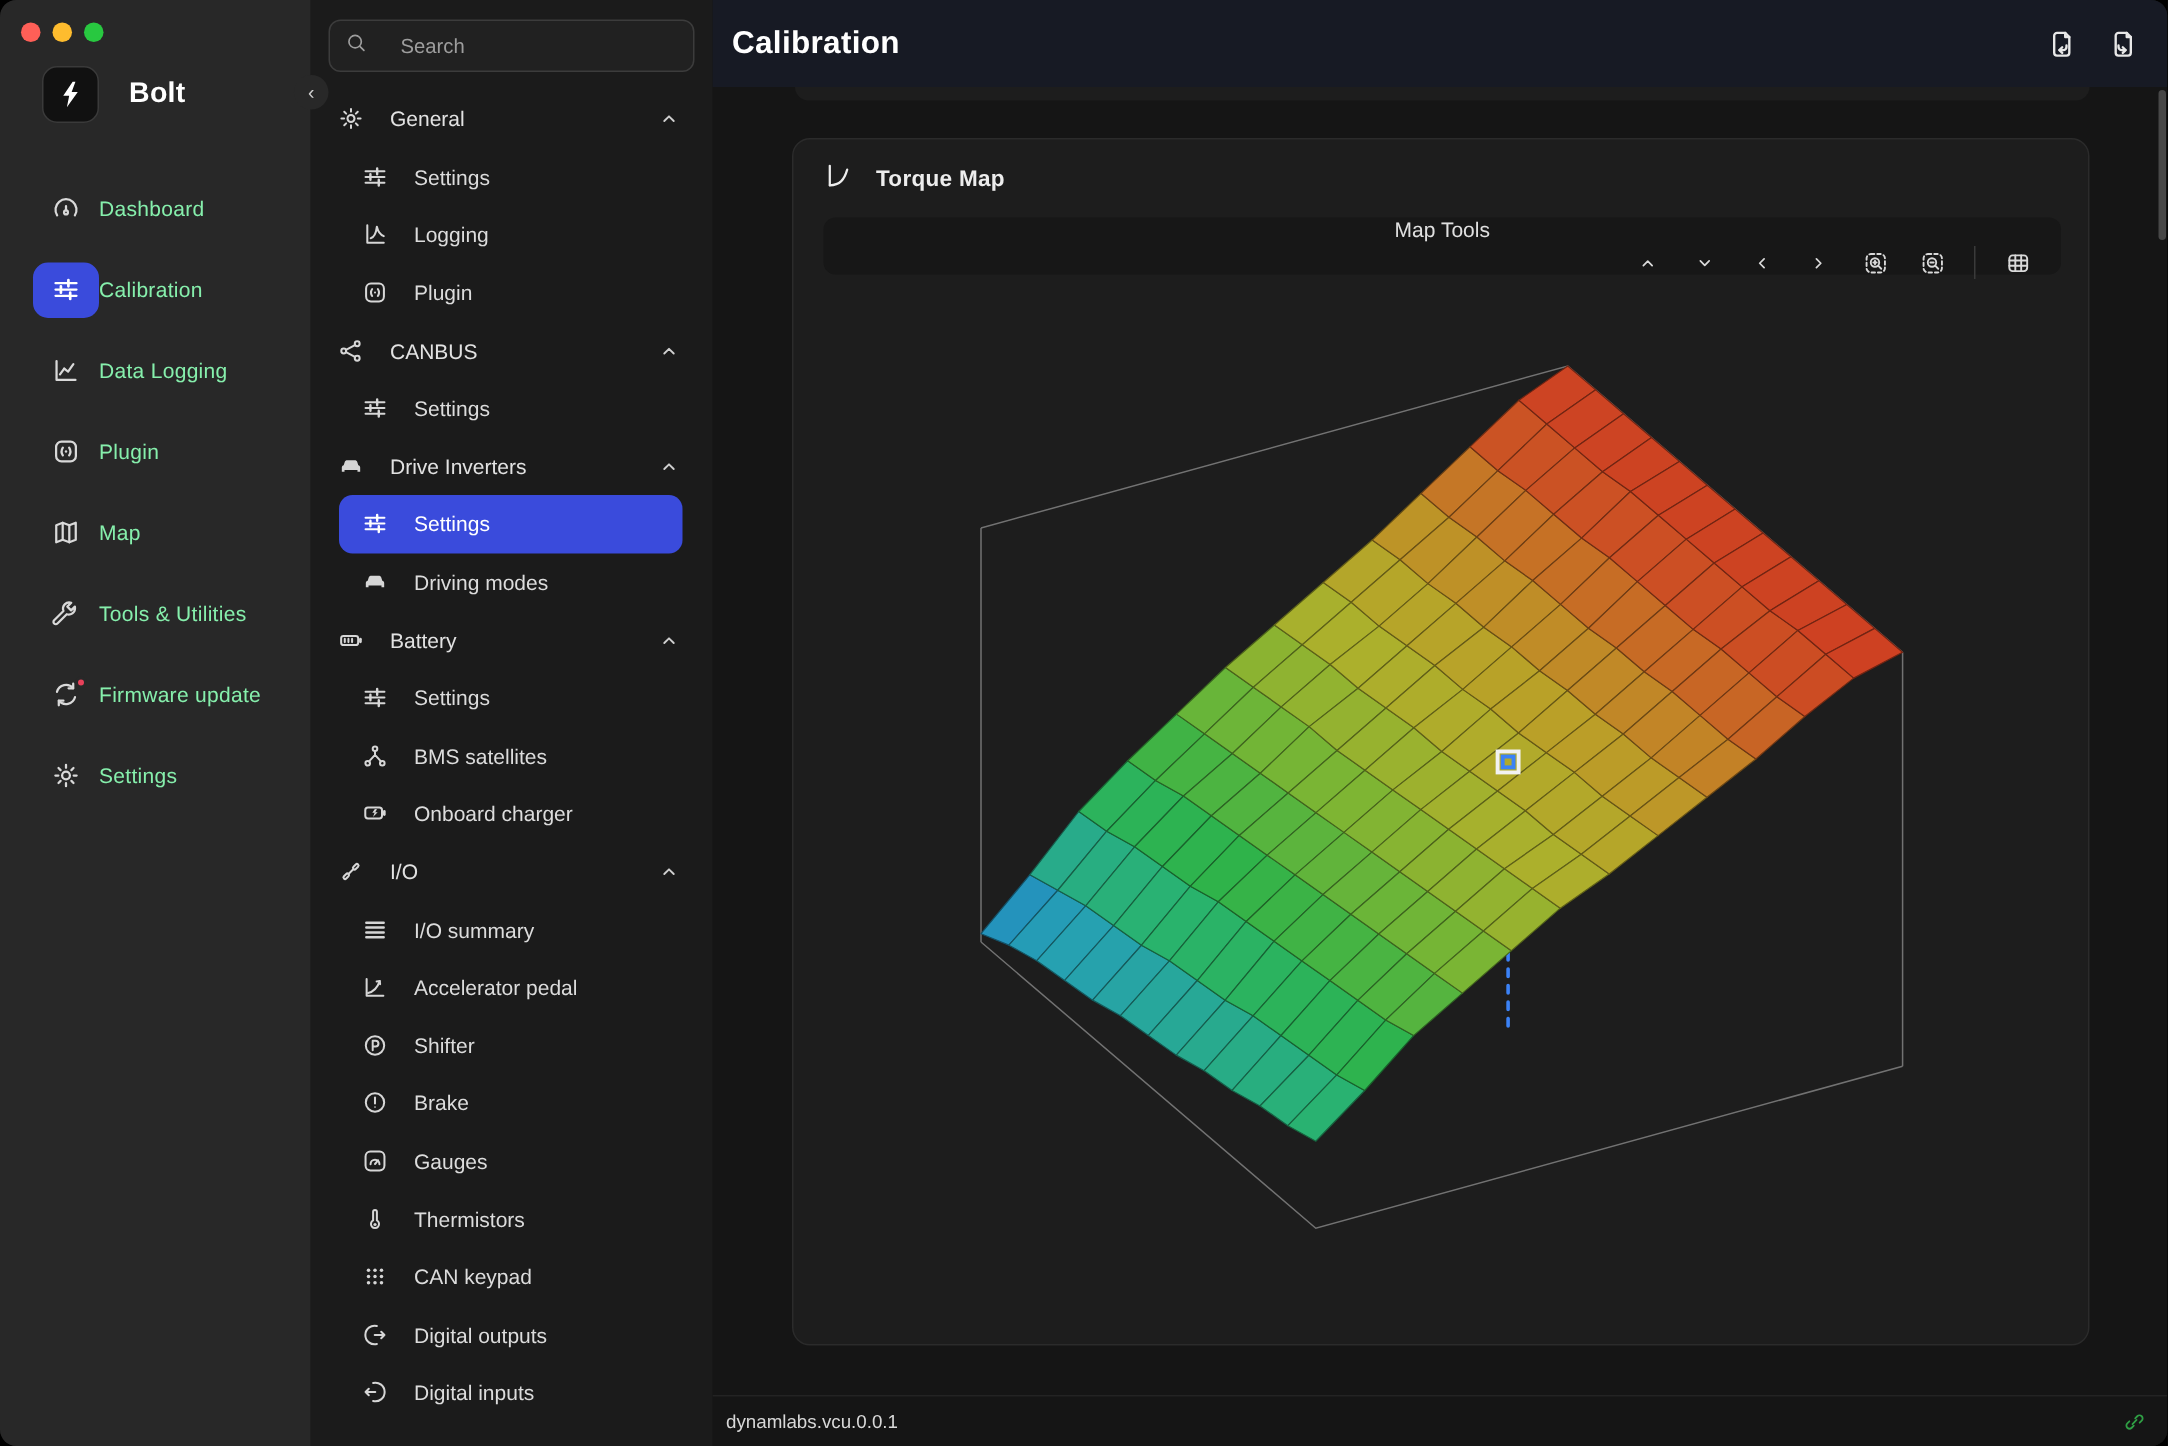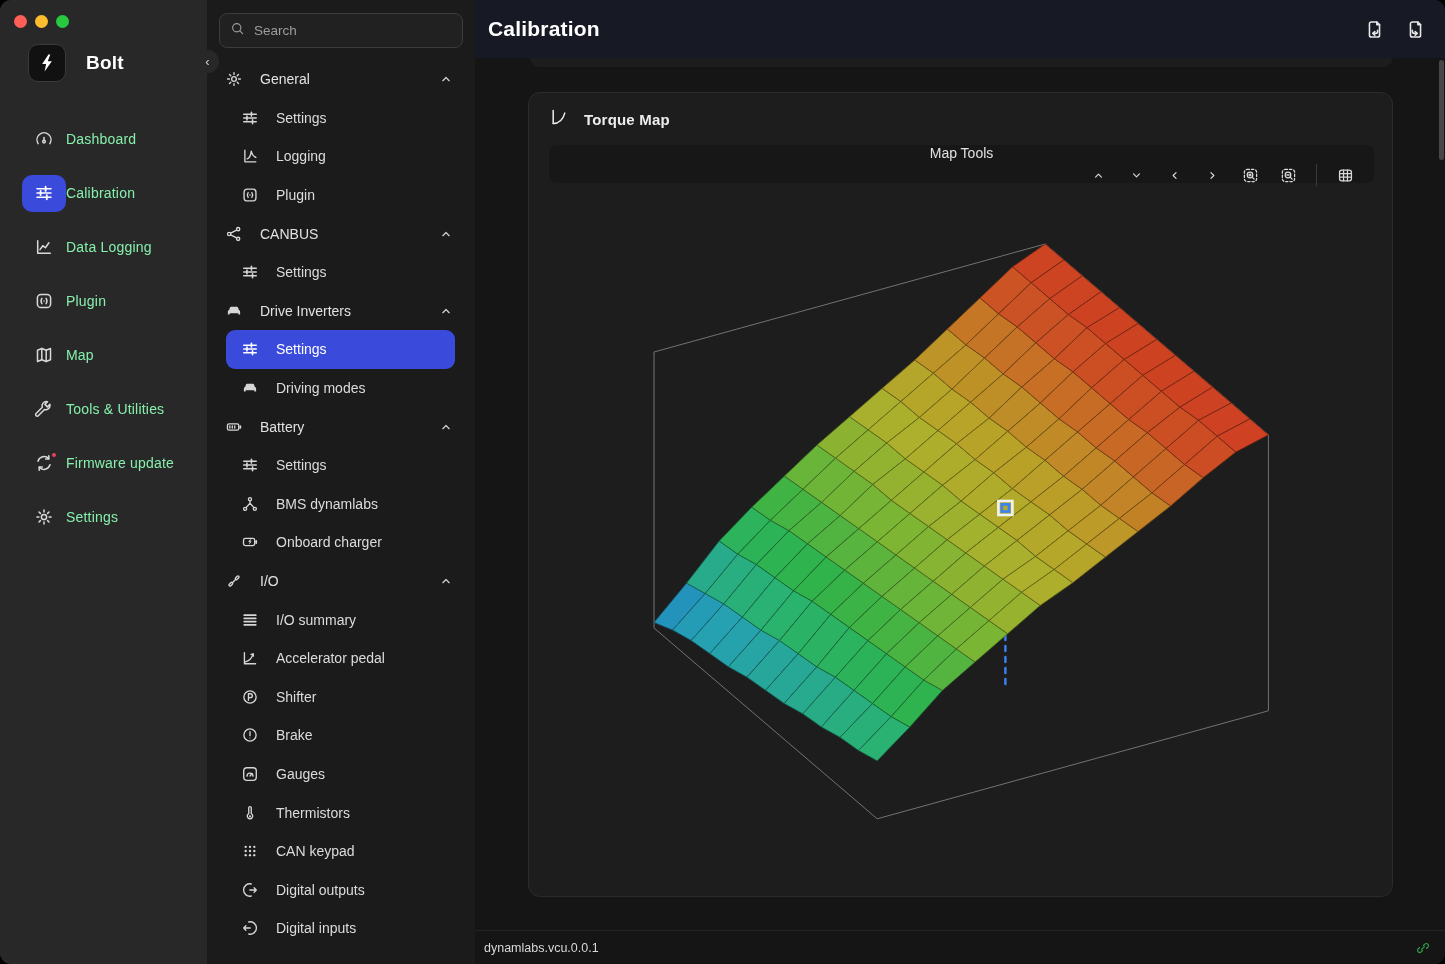--- a/index.html
+++ b/index.html
@@ -18,21 +18,21 @@
   .nav { position:absolute; top:112px; left:0; width:100%; }
   .nav-item { height:54px; display:flex; align-items:center; cursor:pointer; }
   .nav-icon { position:relative; width:44px; height:37px; margin-left:22px; border-radius:10px; display:flex; align-items:center; justify-content:center; color:#d9d9d9; }
   .nav-icon.active { background:#3a4bdc; color:#fff; }
   .nav-icon svg { width:20px; height:20px; }
   .nav-label { color:#86efac; font-size:14px; letter-spacing:.2px; }
   .badge-dot { position:absolute; top:6px; right:8px; width:8px; height:8px; border-radius:50%; background:#e8415a; border:2px solid #282828; }
 
   
   .sidebar2 { position:absolute; left:207px; top:0; width:268px; height:100%; background:#1b1b1b; z-index:2; overflow:hidden; }
-  .search-box { position:absolute; top:13px; left:12px; width:244px; height:35px; background:#212121; border:1px solid #3c3c3c; border-radius:8px; display:flex; align-items:center; padding:0 10px; gap:9px; color:#9d9d9d; }
+  .search-box { position:absolute; top:13px; left:12px; width:244px; height:35px; background:#212121; border:1px solid #3c3c3c; border-radius:8px; display:flex; align-items:center; padding:0 10px; gap:22px; color:#9d9d9d; }
   .search-box svg { width:15px; height:15px; flex:0 0 auto; }
   .search-box input { flex:1; background:transparent; border:none; outline:none; color:#ddd; font-size:13.5px; font-family:inherit; }
   .search-box input::placeholder { color:#9d9d9d; }
   .tree { position:absolute; top:60px; left:0; width:100%; }
   .tree-row { height:38.6px; display:flex; align-items:center; cursor:pointer; position:relative; color:#e2e2e2; }
   .tree-row .t-icon { width:18px; height:18px; display:flex; align-items:center; justify-content:center; color:#d6d6d6; }
   .tree-row .t-icon svg { width:18px; height:18px; }
   .tree-row.section .t-icon { margin-left:18px; }
   .tree-row.section .t-label { margin-left:17px; font-size:14px; }
   .tree-row.child .t-icon { margin-left:34px; }
@@ -296,21 +296,21 @@
         </div>
         <div class="tree-row child">
           <span class="t-icon">
             <svg viewBox="0 0 20 20" fill="none" stroke="currentColor" stroke-width="1.5" stroke-linecap="round" stroke-linejoin="round">
               <circle cx="10" cy="4.6" r="1.7"></circle>
               <circle cx="4.6" cy="15.4" r="1.7"></circle>
               <circle cx="15.4" cy="15.4" r="1.7"></circle>
               <path d="M10 6.3v2.9M10 9.2l-4.4 4.8M10 9.2l4.4 4.8"></path>
             </svg>
           </span>
-          <span class="t-label">BMS dynamlabs</span>
+          <span class="t-label">BMS satellites</span>
         </div>
         <div class="tree-row child">
           <span class="t-icon">
             <svg viewBox="0 0 20 20" fill="none" stroke="currentColor" stroke-width="1.5" stroke-linecap="round" stroke-linejoin="round">
               <rect x="2.8" y="6" width="12.4" height="8" rx="2"></rect>
               <path d="M16.9 8.8v2.4" stroke-width="2"></path>
               <path d="M9.9 7.1L8 9.9h1.7L8.5 13l3.5-3.5H10.2l1.3-2.2z" fill="currentColor" stroke="none"></path>
             </svg>
           </span>
           <span class="t-label">Onboard charger</span>

